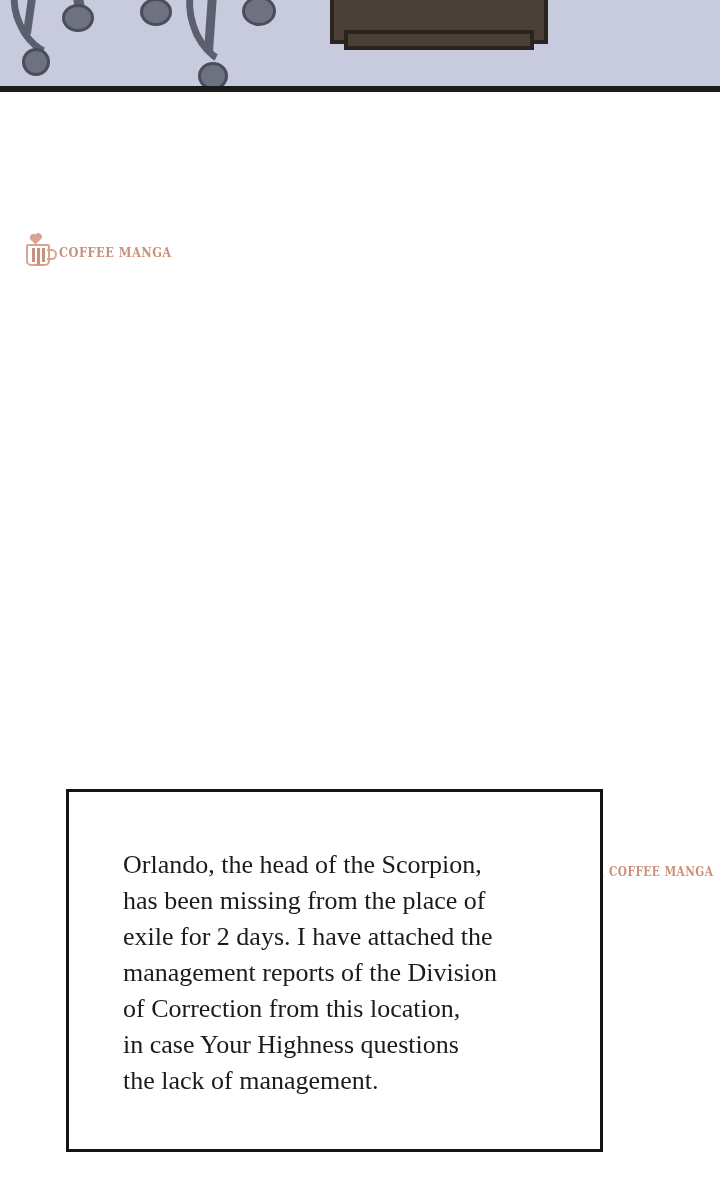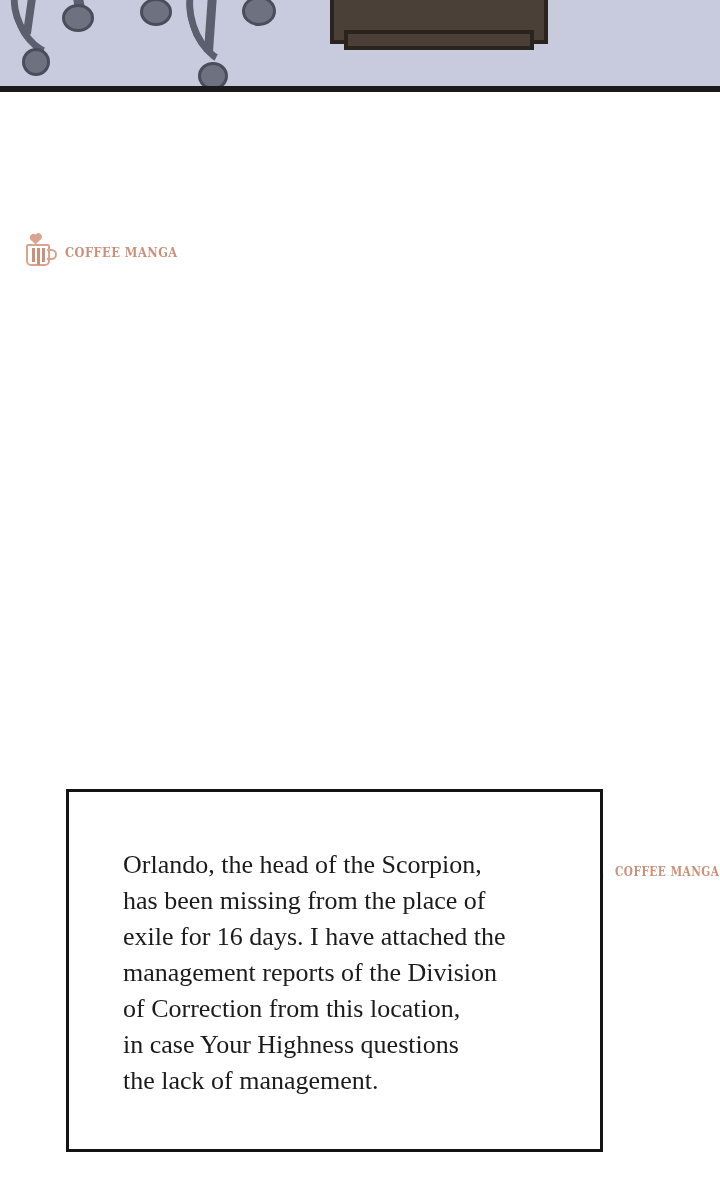--- a/index.html
+++ b/index.html
@@ -59,21 +59,21 @@
     position: absolute;
     background: #4a4038;
     border: 4px solid #2b241e;
   }
 
   
   .watermark {
     position: absolute;
     display: flex;
     align-items: center;
-    gap: 7px;
+    gap: 1px;
     opacity: 0.95;
     user-select: none;
   }
   .wm-cup {
     position: relative;
     width: 34px;
     height: 32px;
   }
   .wm-cup .body {
     position: absolute;
@@ -218,20 +218,20 @@
         <div class="bar"></div>
       </div>
       <div class="handle"></div>
     </div>
     <span class="wm-text">COFFEE MANGA</span>
   </div>
 
   <div class="dialogue-box">
     <div class="dialogue-text">Orlando, the head of the Scorpion,
 has been missing from the place of
-exile for 16 days. I have attached the
+exile for 2 days. I have attached the
 management reports of the Division
 of Correction from this location,
 in case Your Highness questions
 the lack of management.</div>
   </div>
 
 </div>
 
 </body></html>

